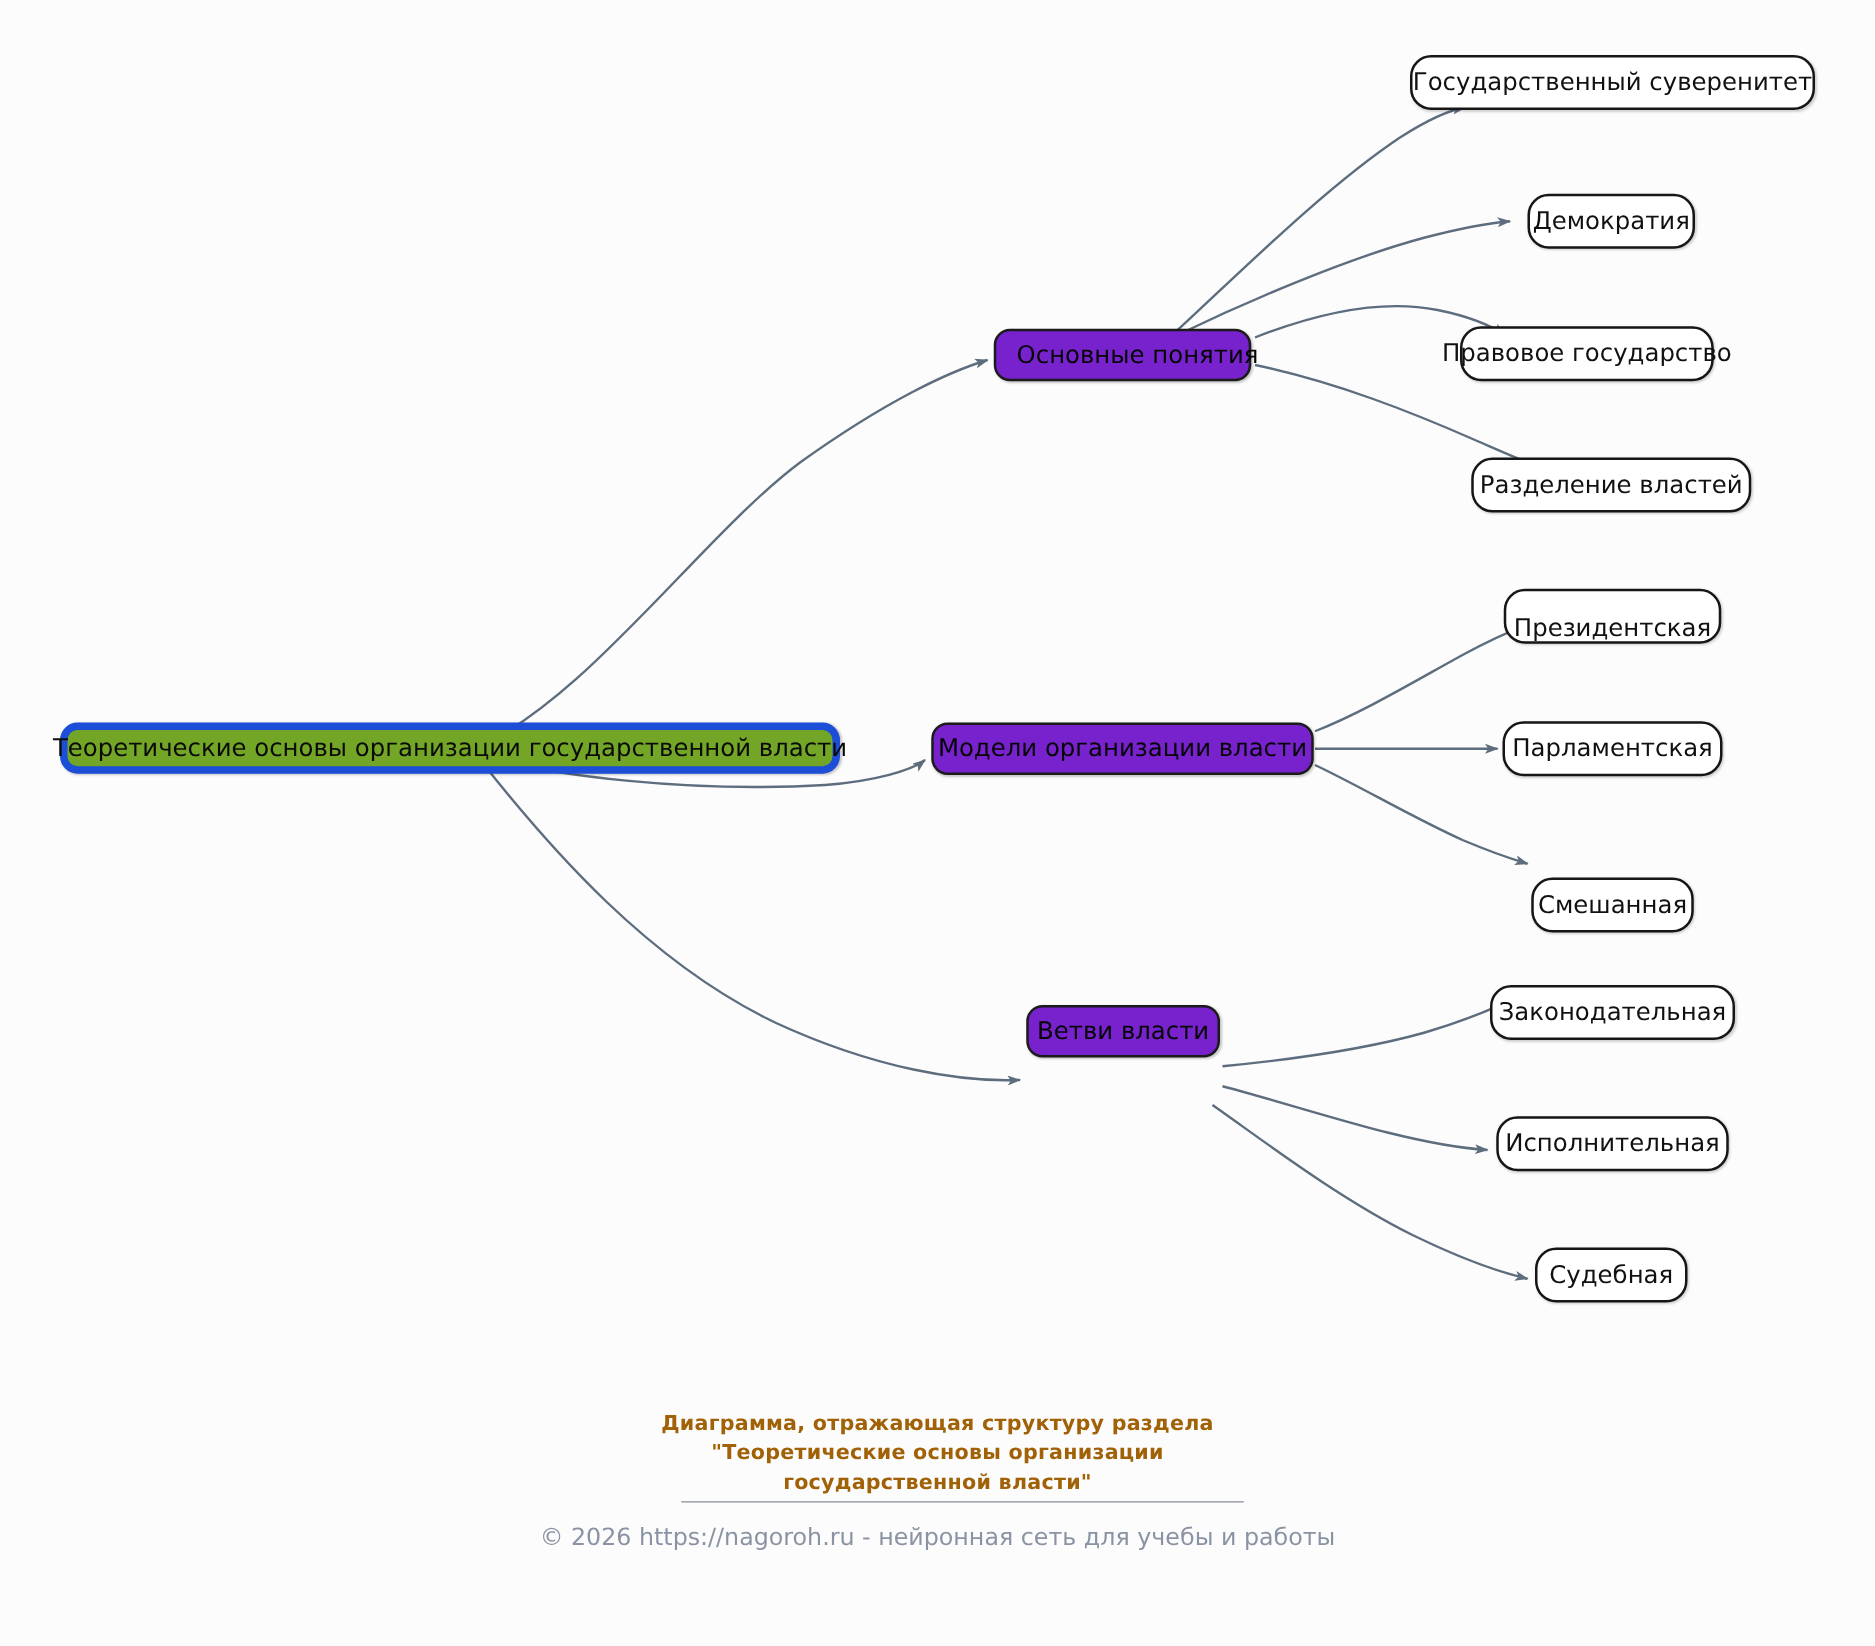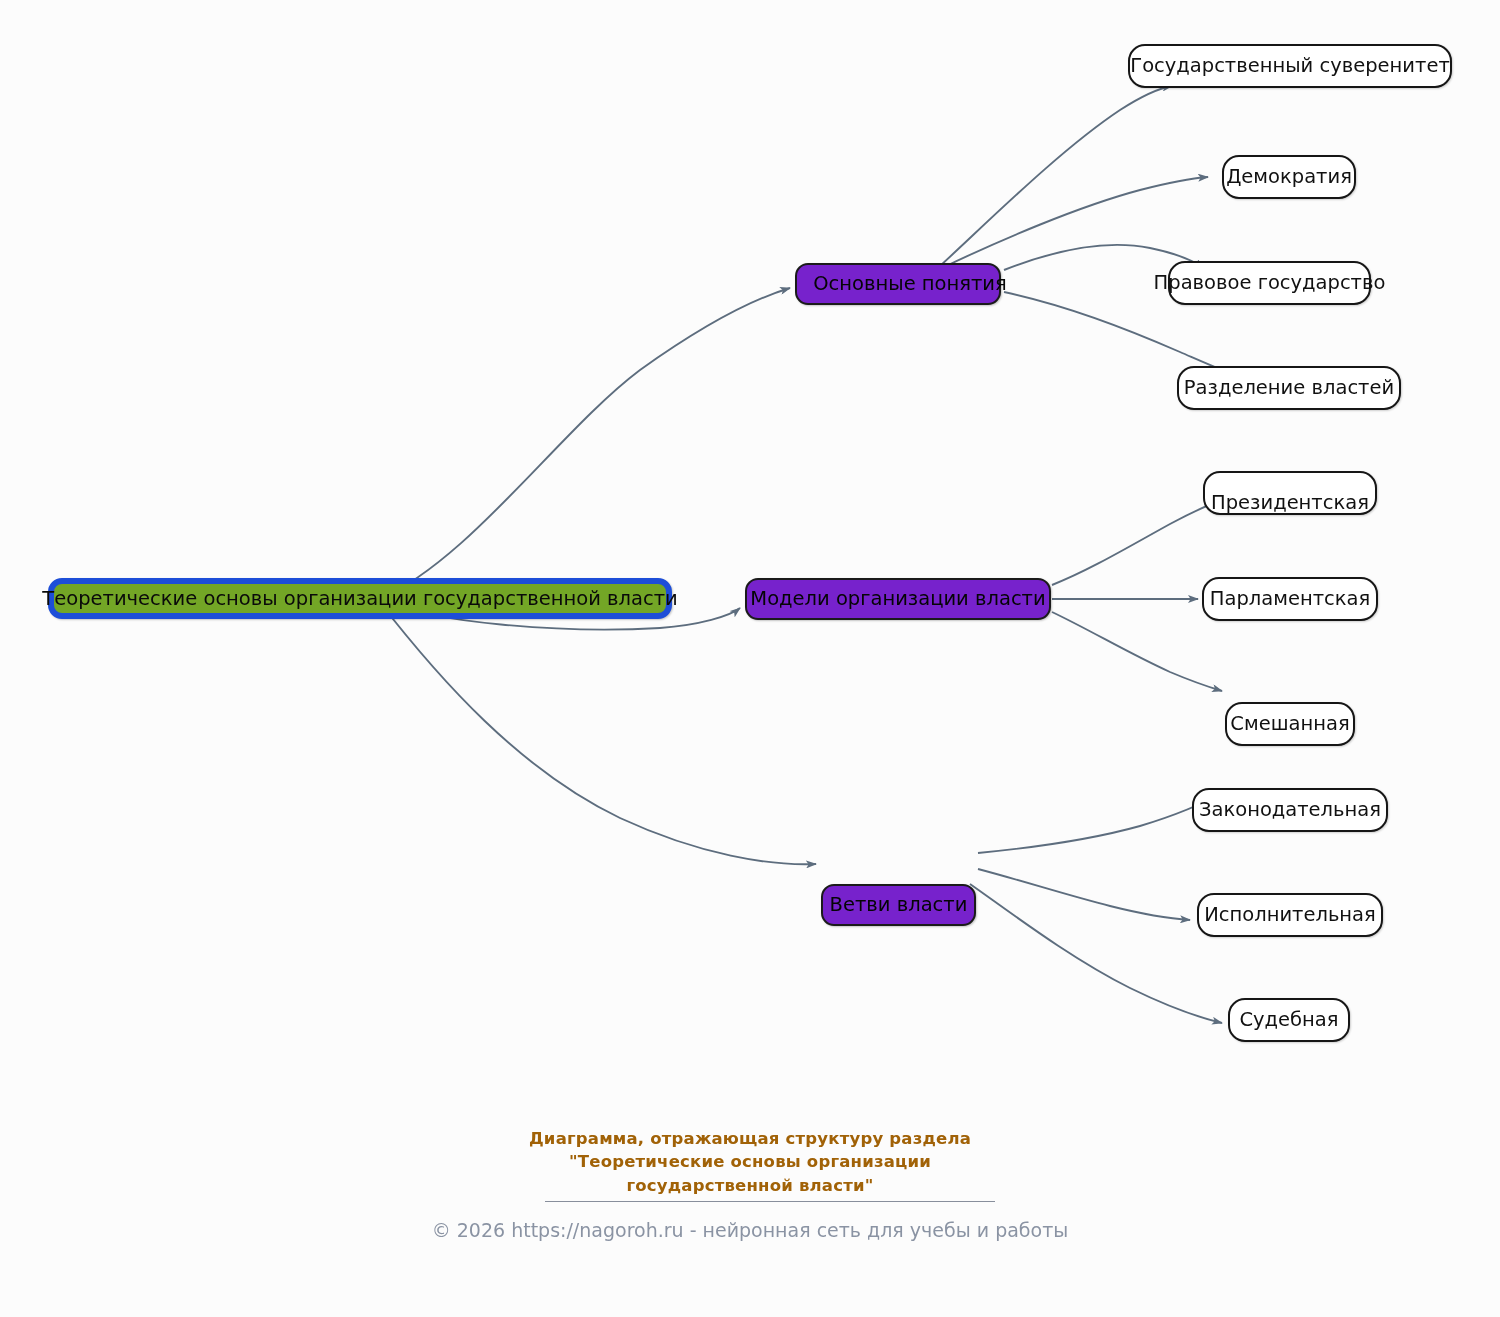--- a/index.html
+++ b/index.html
@@ -143,21 +143,21 @@
       </div>
       <div class="node node-leaf" style="left: 1203px; top: 471px; width: 174px; height: 44px; align-items: flex-end;">
         <span>Президентская</span>
       </div>
       <div class="node node-leaf" style="left: 1202px; top: 577px; width: 176px; height: 44px;">
         <span>Парламентская</span>
       </div>
       <div class="node node-leaf" style="left: 1225px; top: 682px; width: 130px; height: 44px; margin-top: 20px;">
         <span>Смешанная</span>
       </div>
-      <div class="node node-branch" style="left: 821px; top: 884px; width: 155px; height: 42px;">
+      <div class="node node-branch" style="left: 821px; top: 804px; width: 155px; height: 42px;">
         <span>Ветви власти</span>
       </div>
       <div class="node node-leaf" style="left: 1192px; top: 788px; width: 196px; height: 44px;">
         <span>Законодательная</span>
       </div>
       <div class="node node-leaf" style="left: 1197px; top: 893px; width: 186px; height: 44px;">
         <span>Исполнительная</span>
       </div>
       <div class="node node-leaf" style="left: 1228px; top: 998px; width: 122px; height: 44px;">
         <span>Судебная</span>

